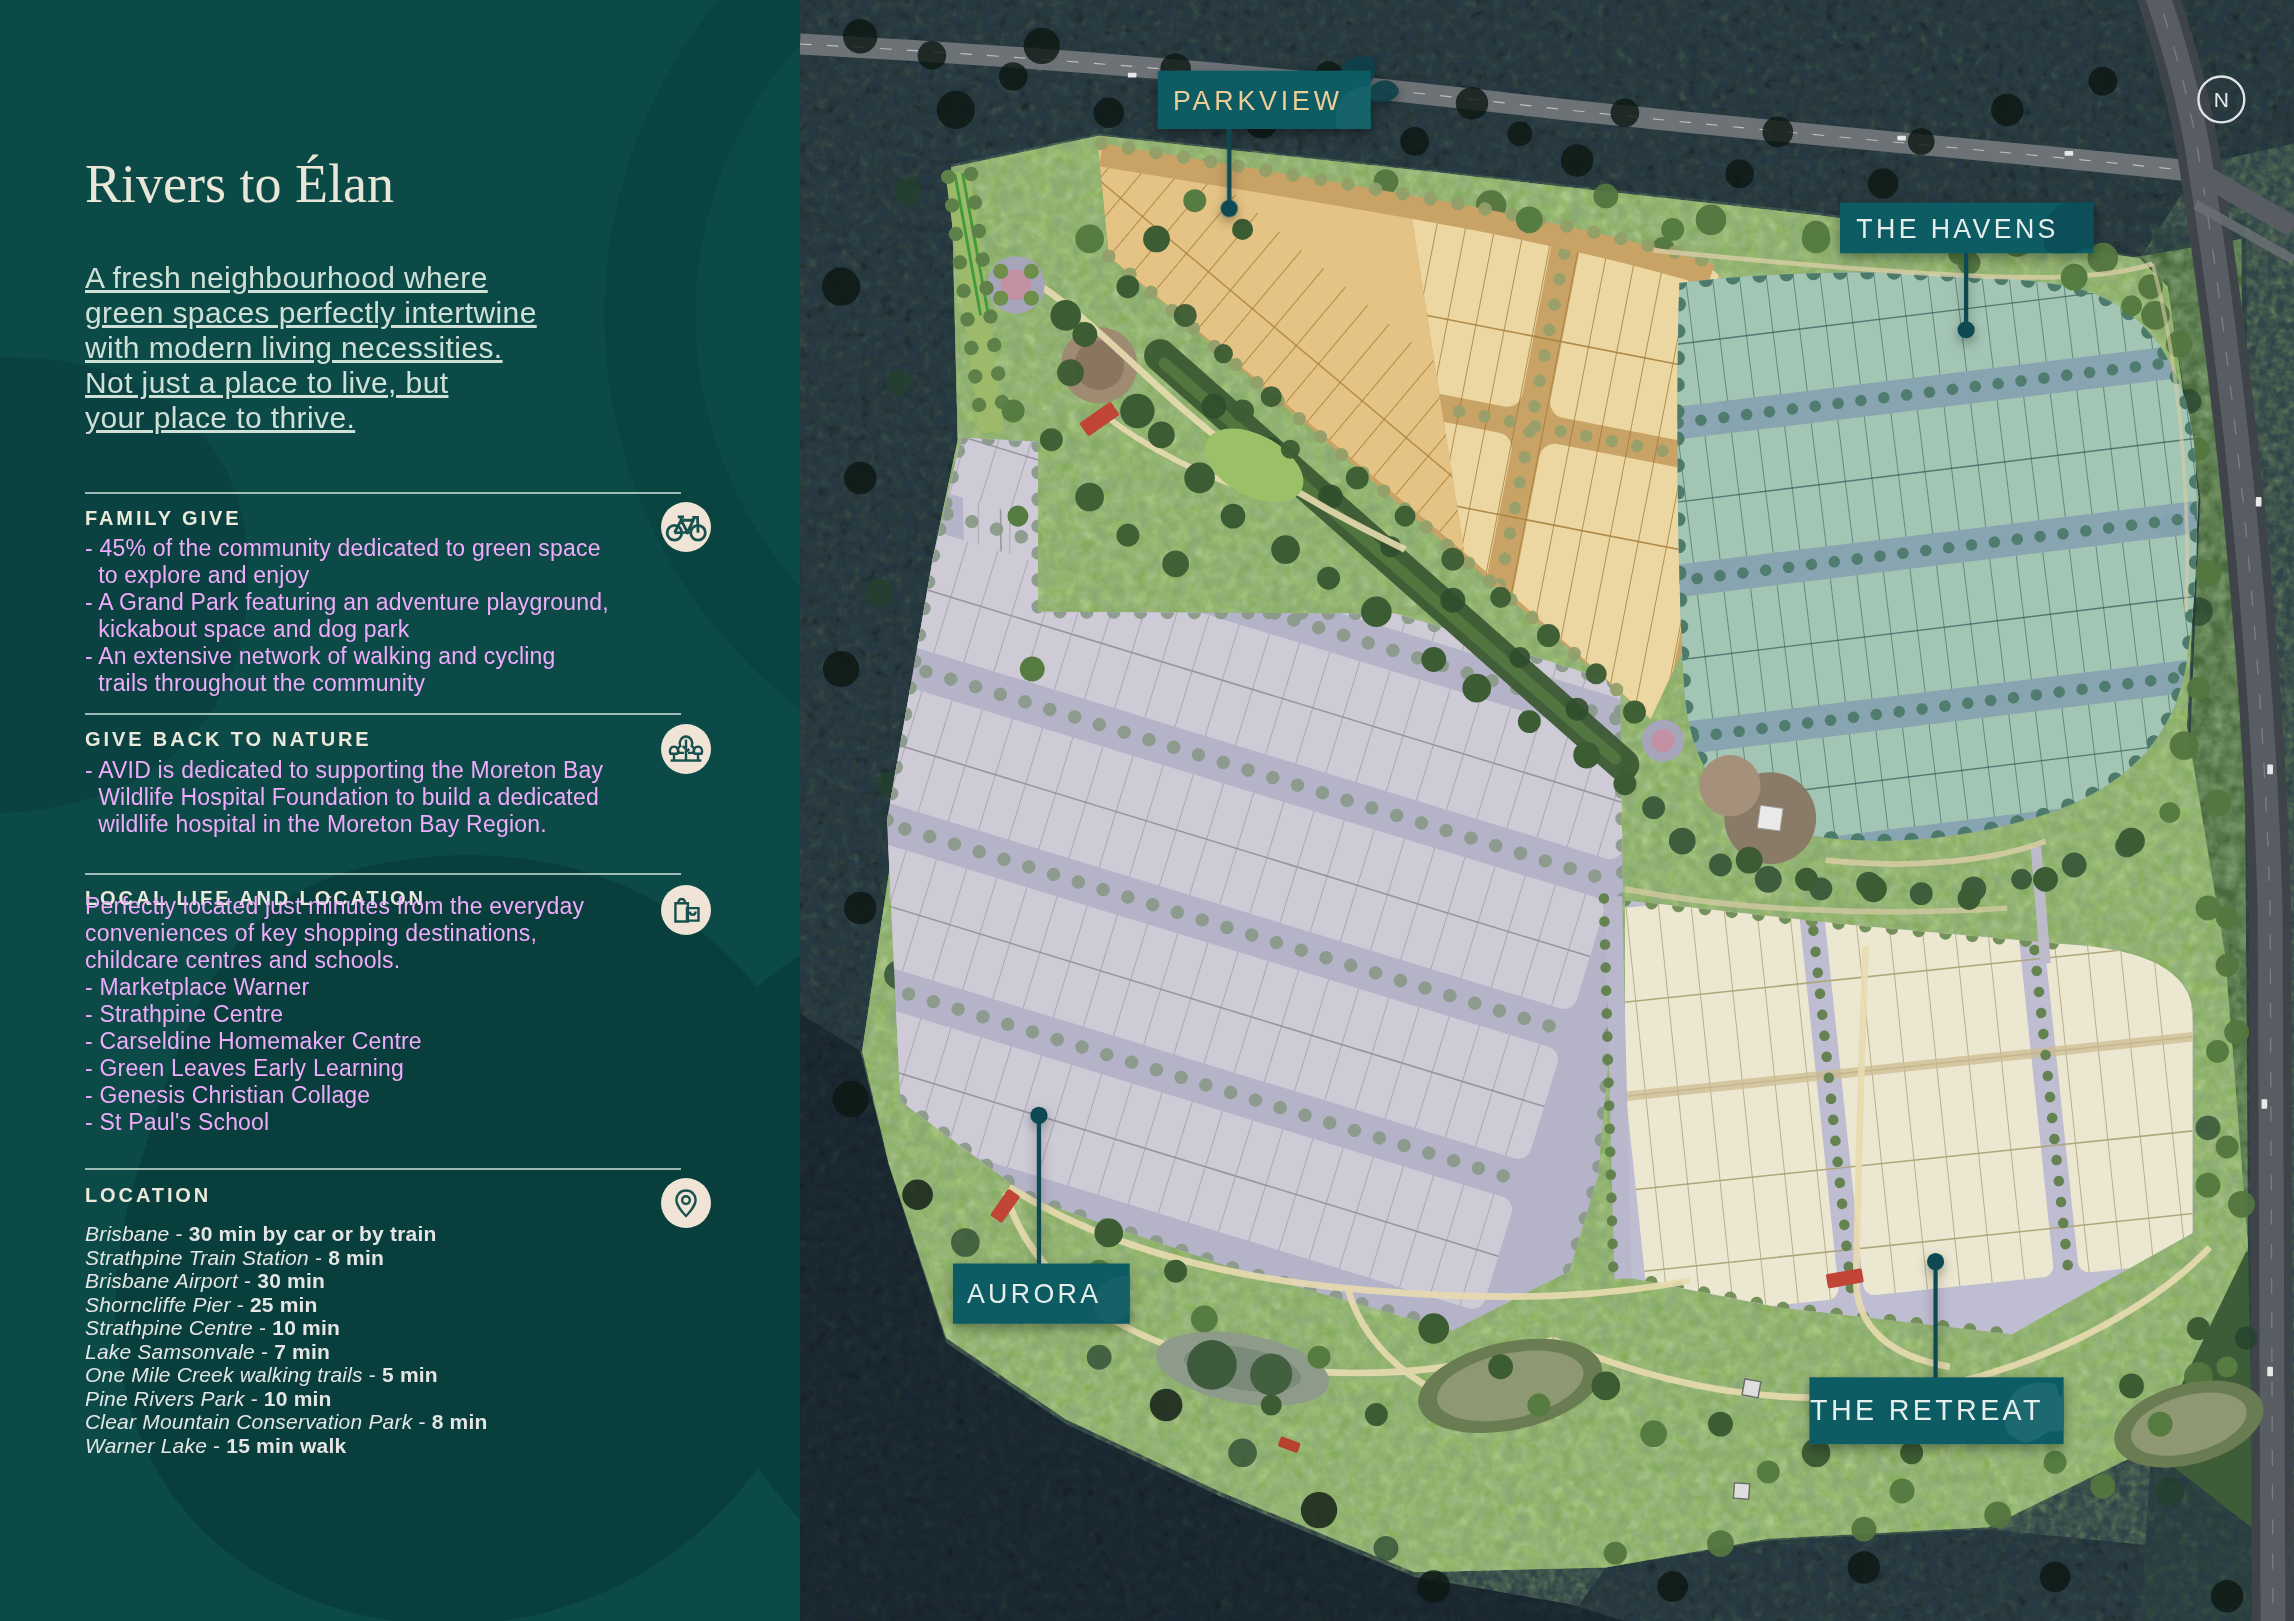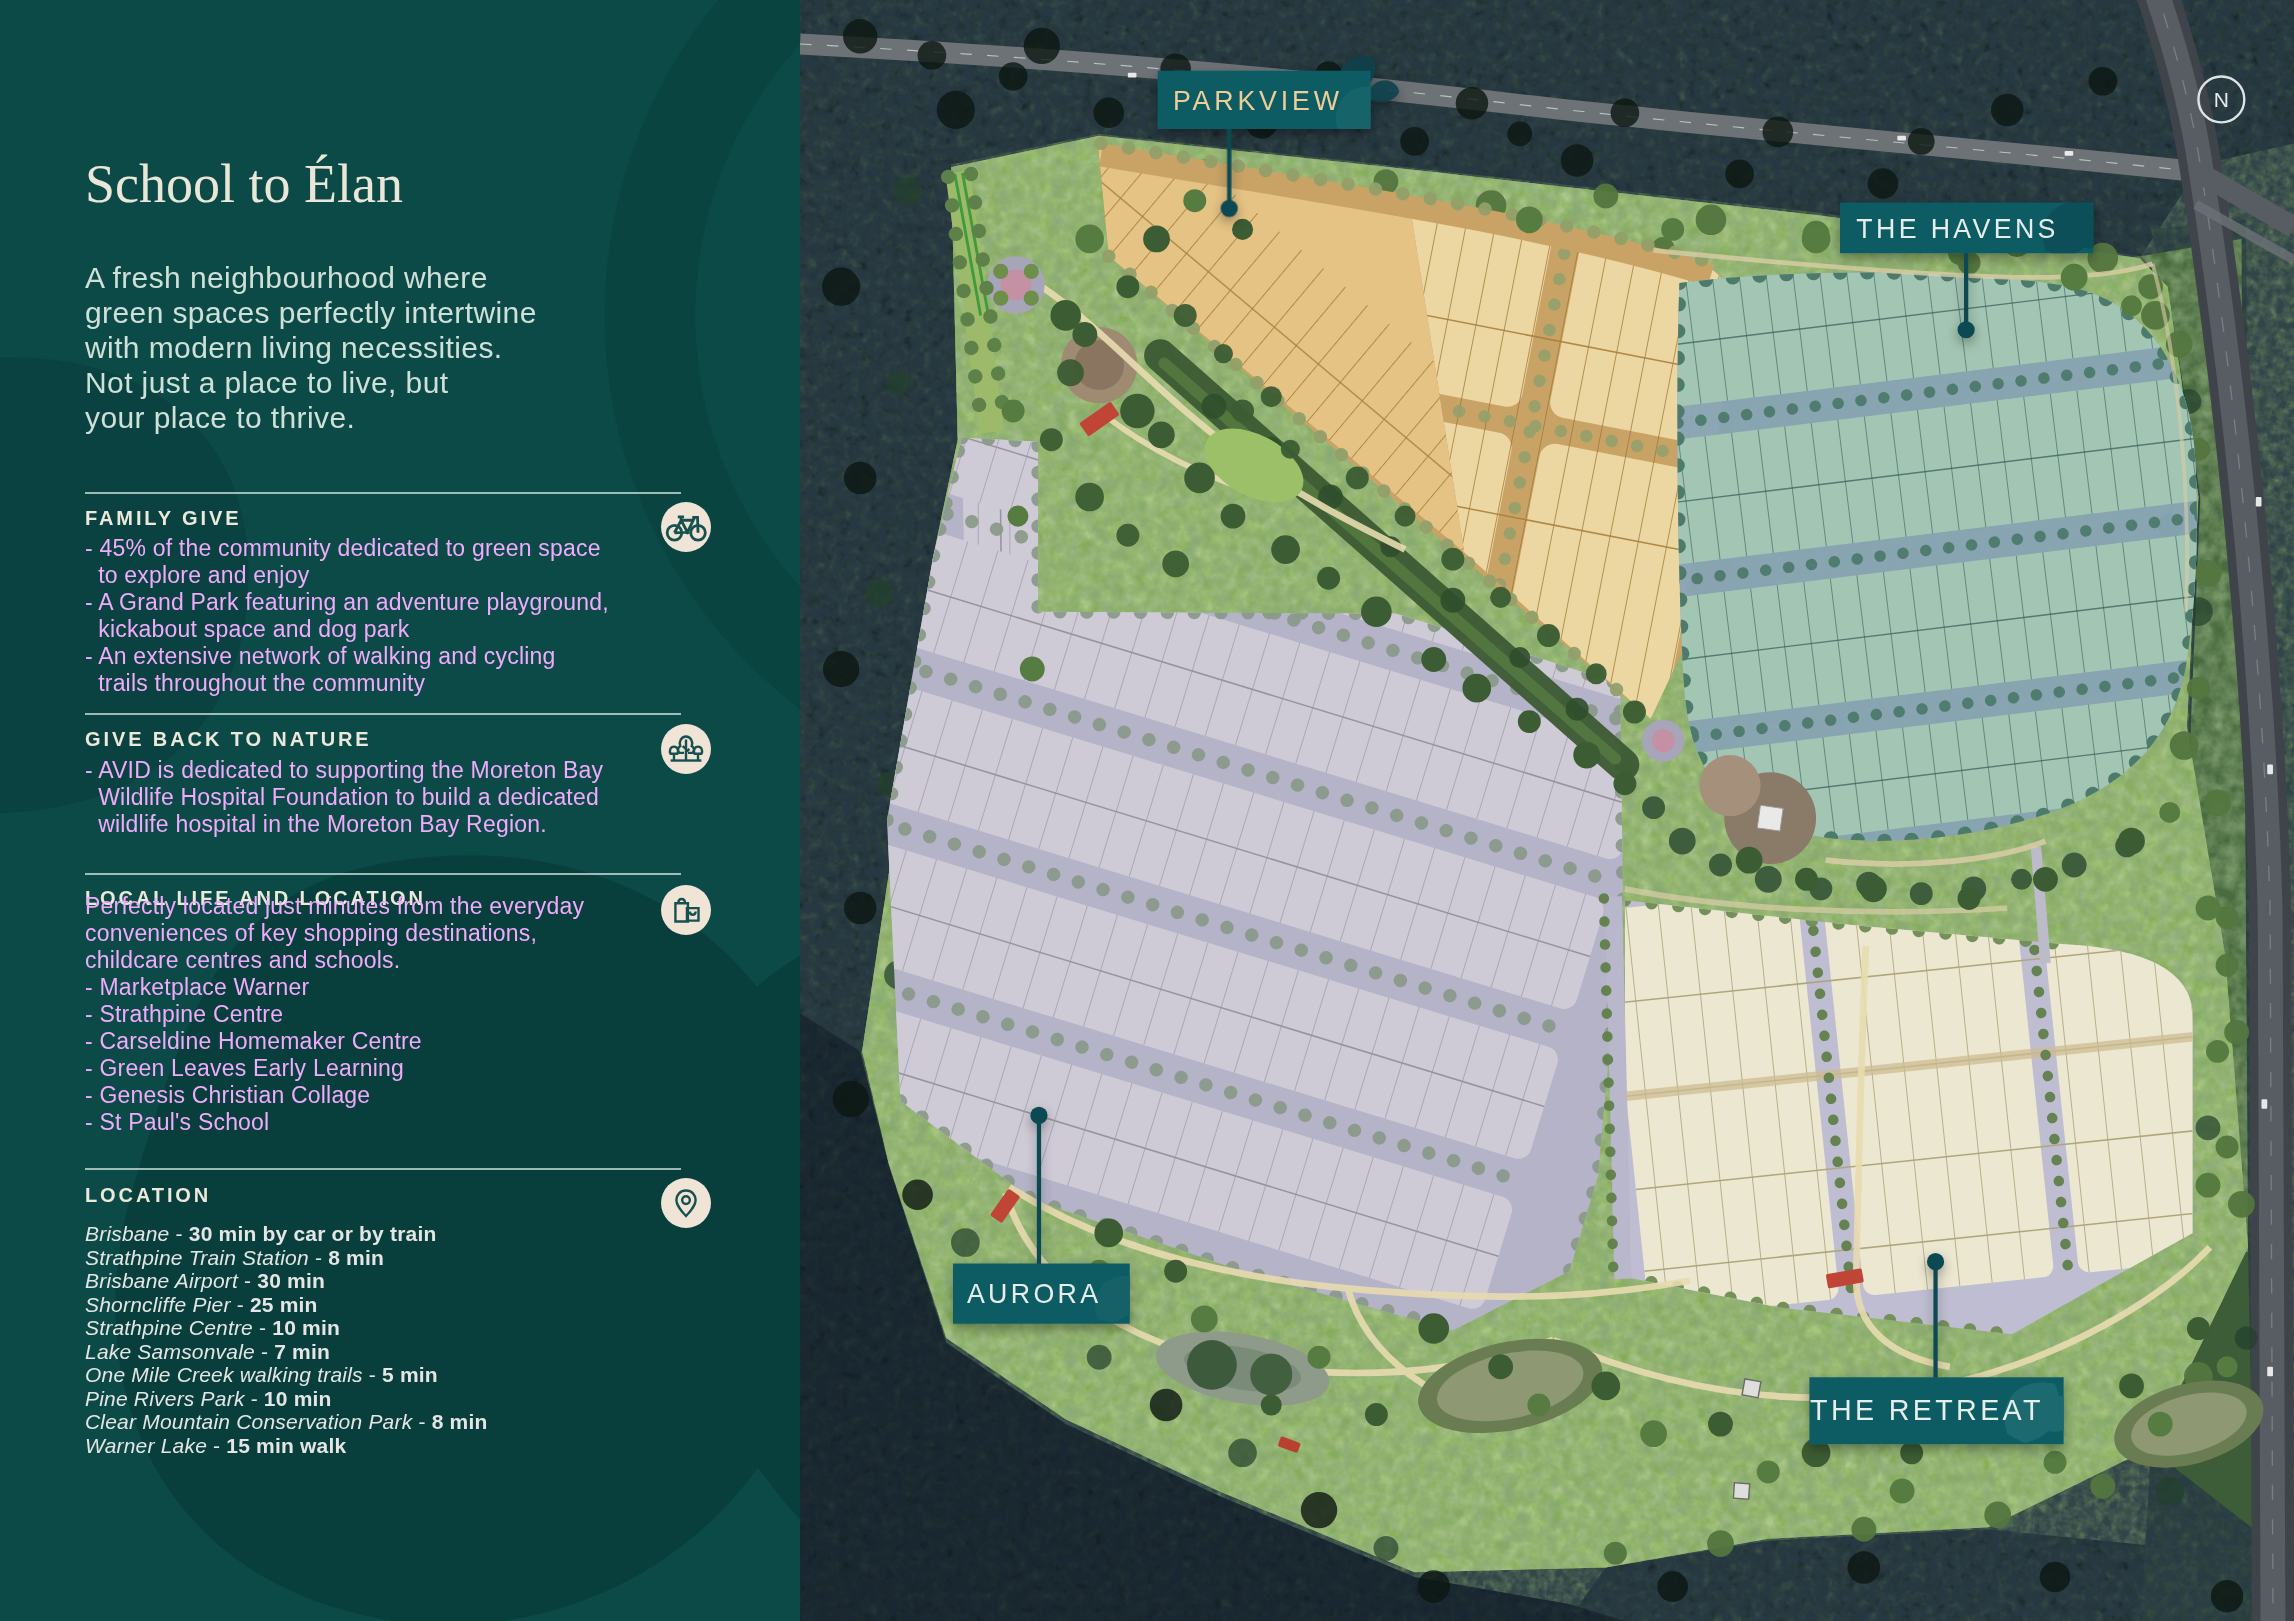--- a/index.html
+++ b/index.html
@@ -1,20 +1,20 @@
 <!DOCTYPE html>
 <html><head>
 <meta charset="utf-8">
 <style>
   html,body{margin:0;padding:0;width:2294px;height:1621px;overflow:hidden;}
   body{font-family:"Liberation Sans",sans-serif;position:relative;background:#0c4846;}
   #panel{position:absolute;left:0;top:0;width:800px;height:1621px;background:#0c4a48;overflow:hidden;}
   #panel .pat{position:absolute;}
   h1{font-family:"Liberation Serif",serif;font-weight:400;color:#eae7d8;font-size:54px;letter-spacing:0px;margin:0;position:absolute;top:153px;left:85px;}
-  .intro{position:absolute;left:85px;top:260px;font-size:30px;line-height:35px;color:#cfe0d8;letter-spacing:0.4px;}
+  .intro{position:absolute;left:85px;top:260px;font-size:30px;line-height:35px;color:#cfe0d8;letter-spacing:0.4px;text-decoration:underline;}
   .rule{position:absolute;left:85px;width:596px;height:0;border-top:2.9px solid rgba(205,228,220,0.75);}
   .sect{position:absolute;left:85px;color:#ece9da;font-weight:bold;font-size:20px;letter-spacing:2.9px;}
   .blist{position:absolute;left:85px;color:#f0abfc;font-size:23px;line-height:27px;letter-spacing:0.2px;white-space:nowrap;}
   .icon{position:absolute;left:661px;width:50px;height:50px;border-radius:50%;background:#f0e4d6;}
   .icon svg{position:absolute;left:0;top:0;}
   .loc{position:absolute;left:85px;color:#e5e5e5;font-size:21px;line-height:23.5px;letter-spacing:0.2px;white-space:nowrap;}
   .loc i{font-style:italic;}
   .loc b{font-weight:bold;}
   #map{position:absolute;left:800px;top:0;width:1494px;height:1621px;}
 </style>
@@ -22,21 +22,21 @@
 <body>
 <div id="panel">
   <svg class="pat" width="800" height="1621" viewBox="0 0 837 1696">
     <g fill="#083f3d">
       <path d="M420,900 C700,860 900,1060 870,1330 C840,1600 600,1740 380,1690 C160,1640 80,1440 140,1240 C200,1040 240,925 420,900 Z"></path>
       <path d="M-60,380 C120,350 260,430 260,600 C260,770 140,860 -40,850 Z" opacity="0.7"></path>
     </g>
     <circle cx="1150" cy="330" r="470" fill="none" stroke="#083f3d" stroke-width="95" opacity="0.55"></circle>
     <path d="M837,1000 C700,1080 660,1250 720,1400 C760,1500 810,1560 837,1590 Z" fill="#083f3d"></path>
   </svg>
-  <h1>School to Élan</h1>
+  <h1>Rivers to Élan</h1>
   <div class="intro">A fresh neighbourhood where<br>green spaces perfectly intertwine<br>with modern living necessities.<br>Not just a place to live, but<br>your place to thrive.</div>
 
   <div class="rule" style="top:492px"></div>
   <div class="sect" style="top:507px">FAMILY GIVE</div>
   <div class="icon" style="top:502px">
     <svg width="50" height="50" viewBox="0 0 52 52" fill="none" stroke="#17514f" stroke-width="2.9">
       <circle cx="14" cy="32" r="7.6"></circle>
         <circle cx="38.5" cy="32" r="7.6"></circle>
       <path d="M14 32 L21 19 L34.5 19 M21 19 L27.5 31.5 L14 32 M27.5 31.5 L35 16 M32.5 16 L38 16 L38.5 32 M17.5 15.5 L24 15.5 M20.5 15.5 L21 19"></path>
       <circle cx="27.5" cy="31.5" r="2.2" fill="#17514f" stroke="none"></circle>

